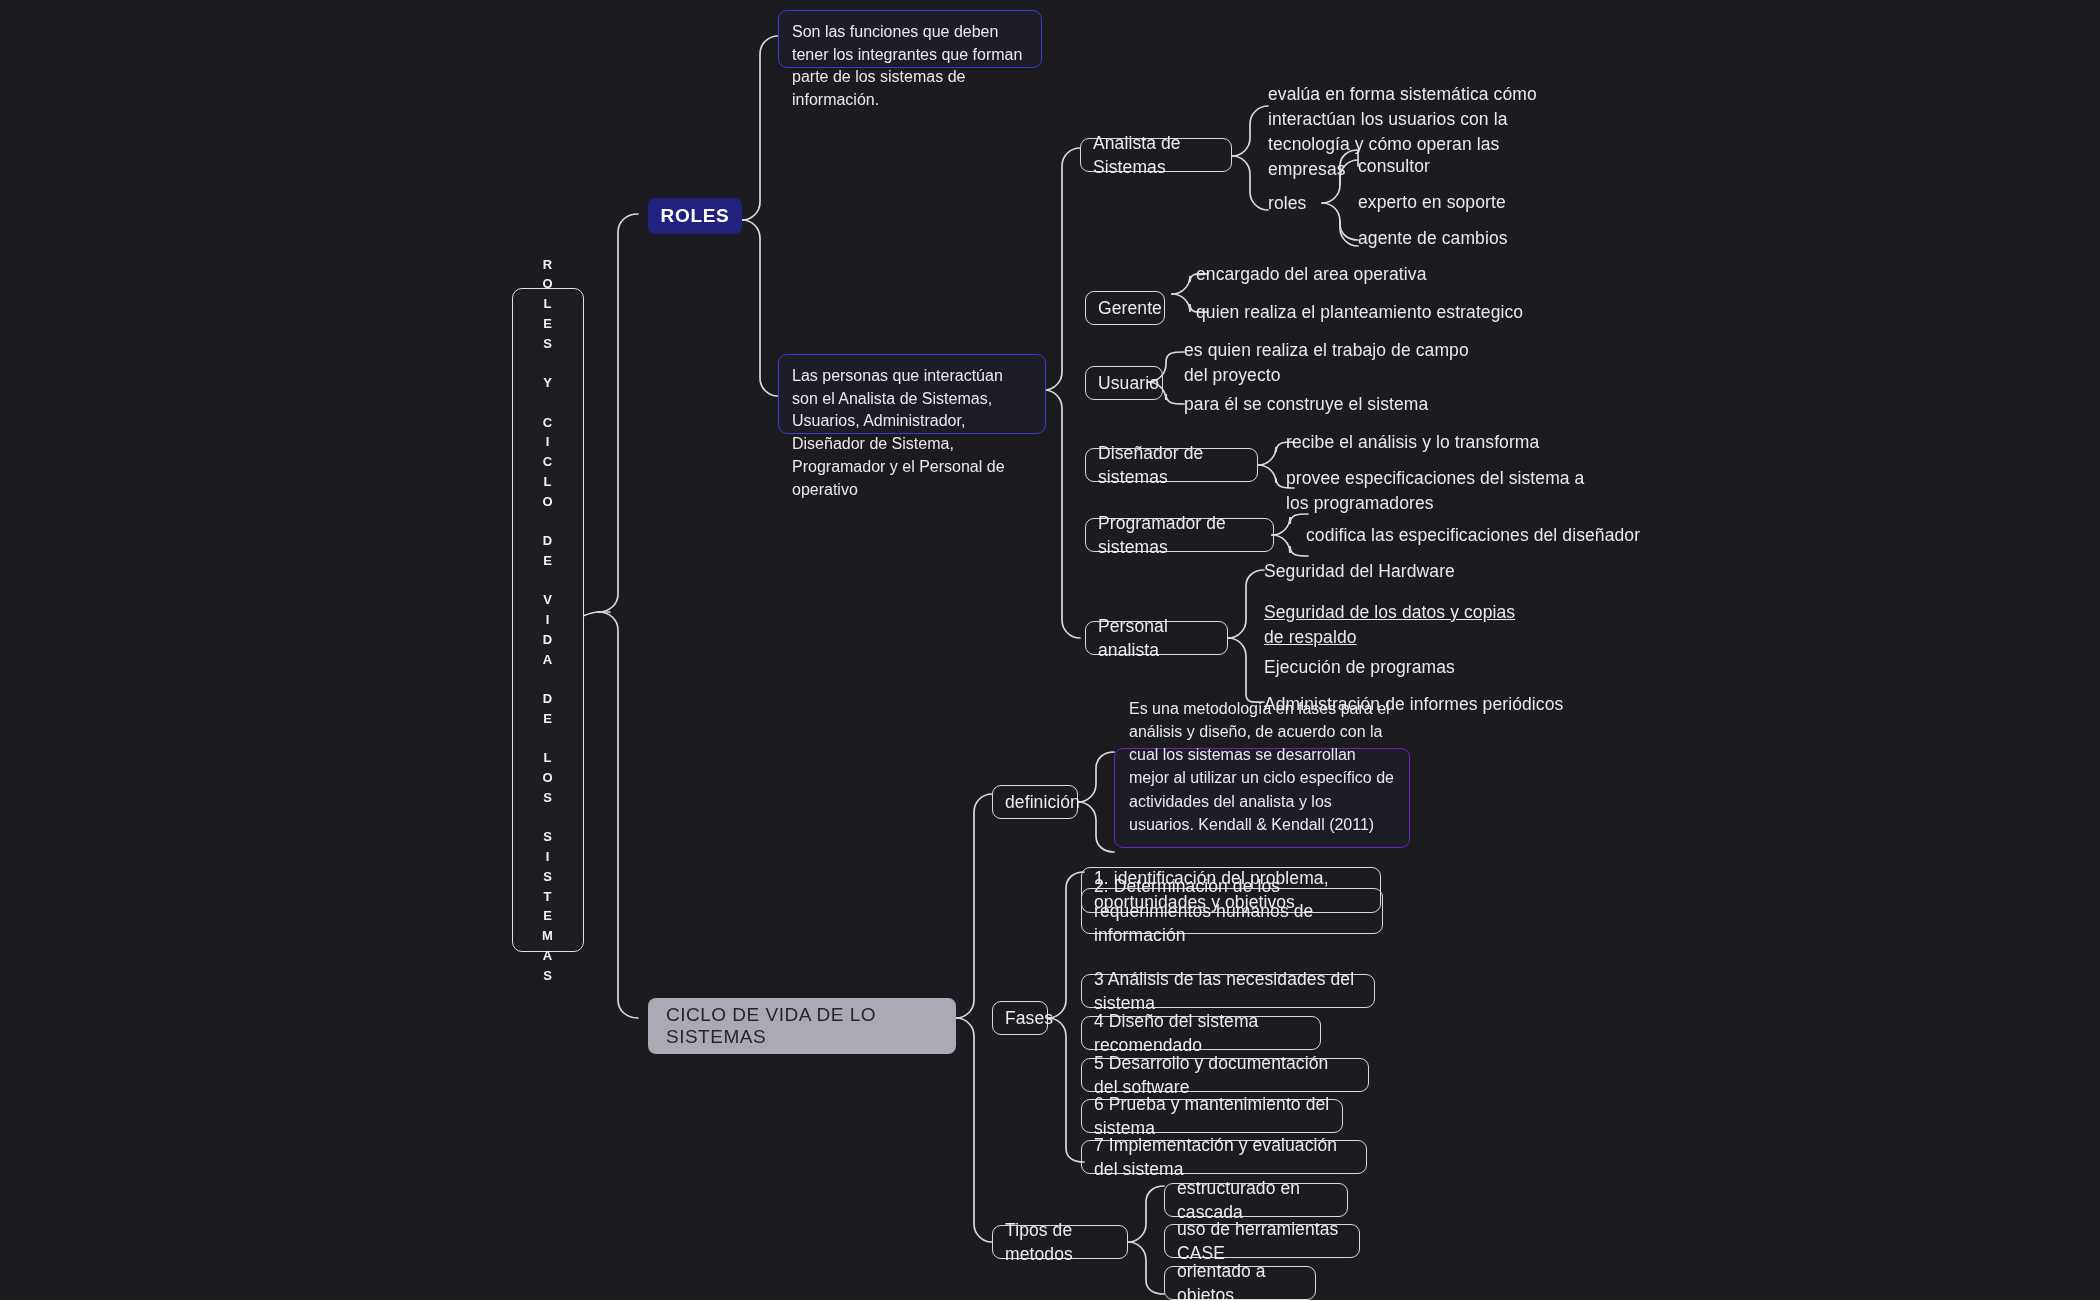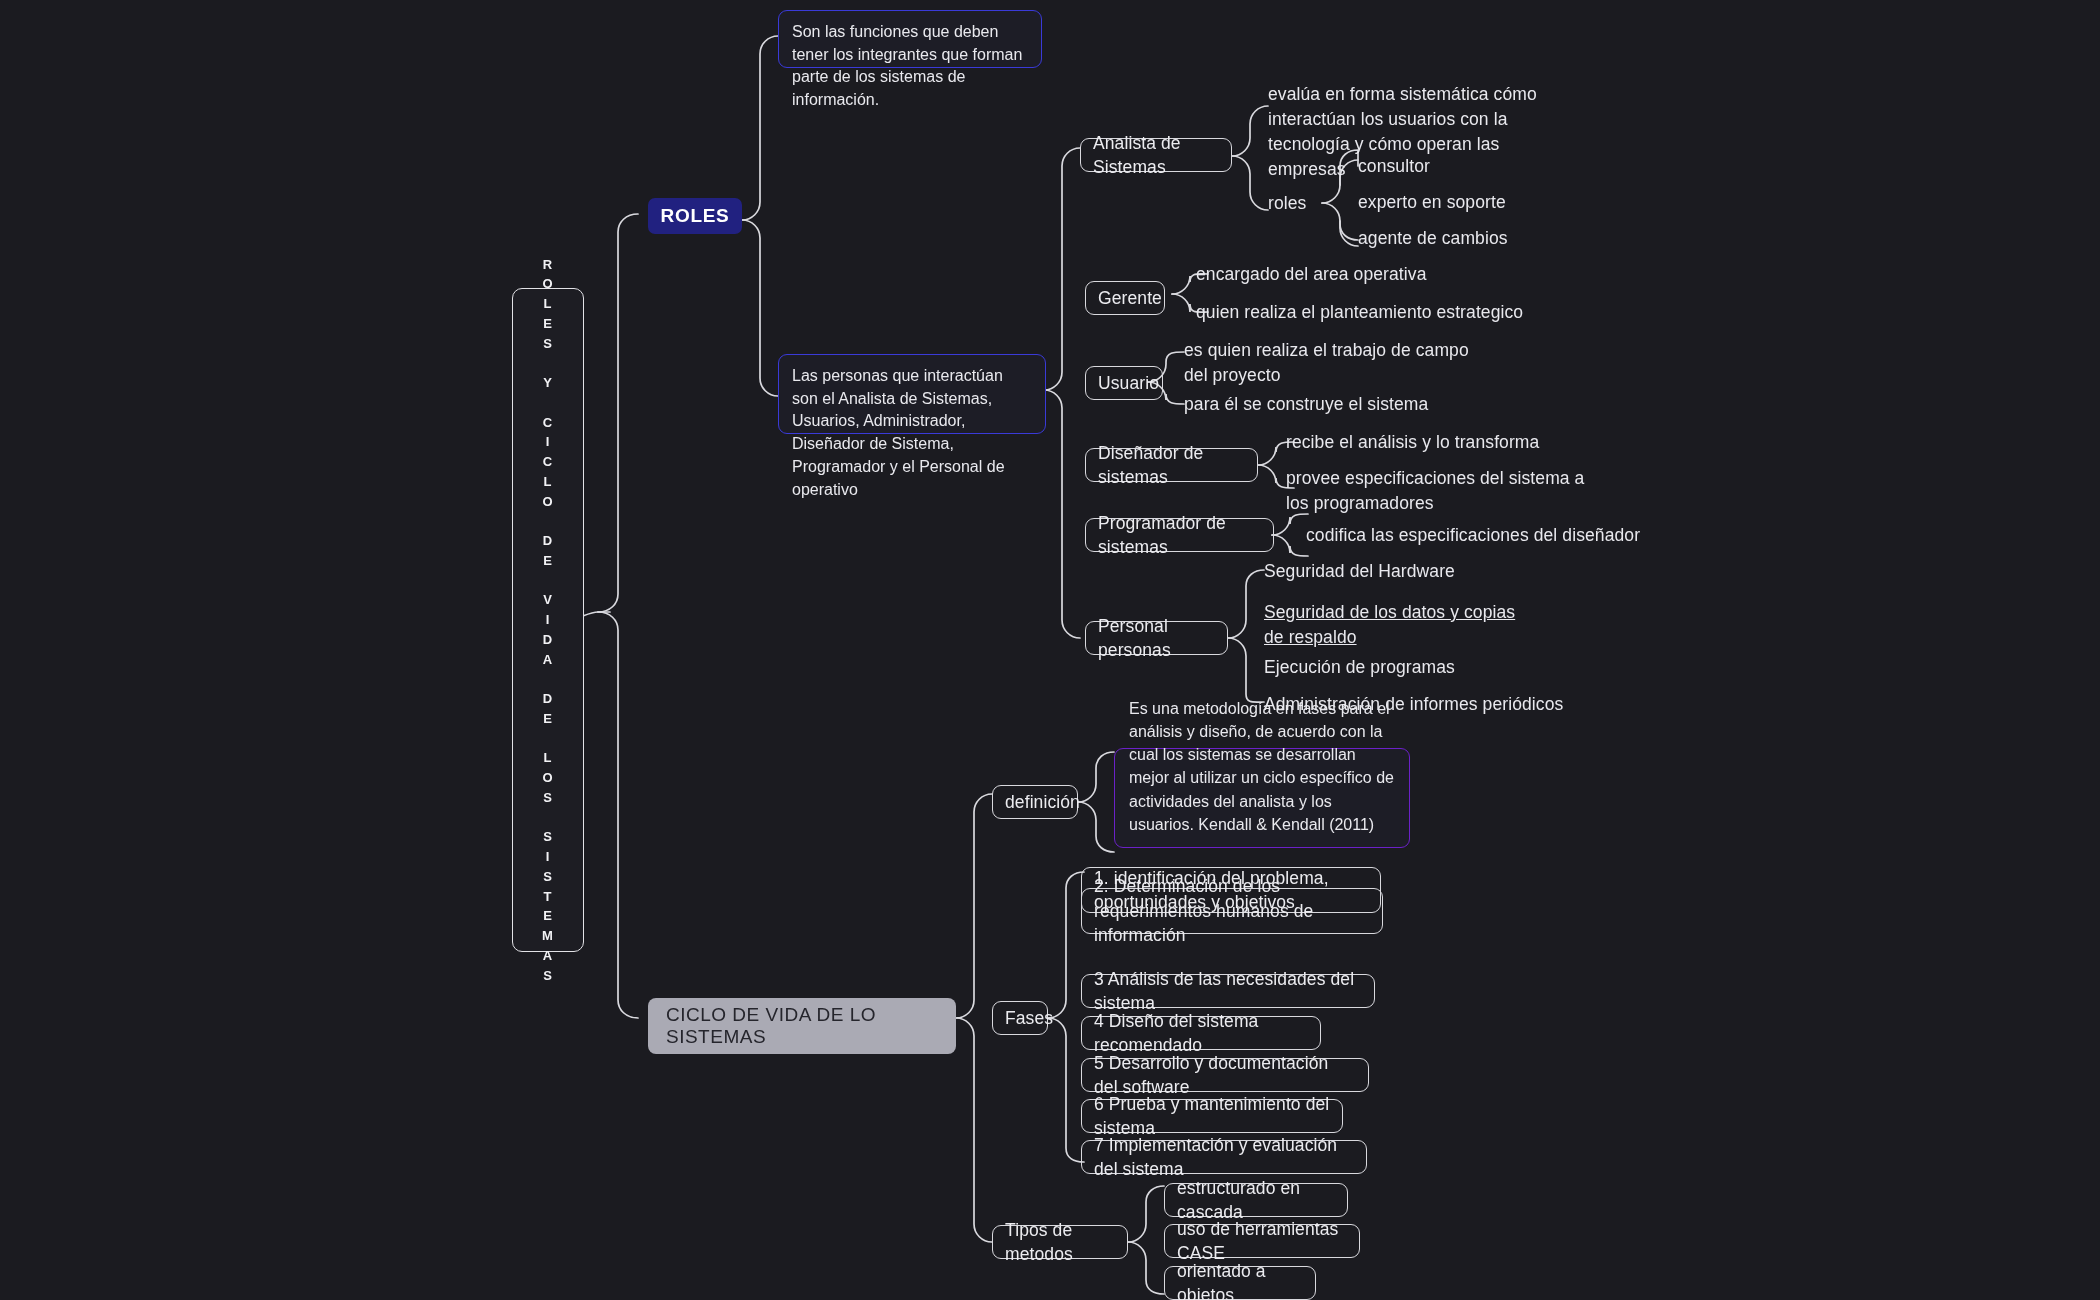--- a/index.html
+++ b/index.html
@@ -242,21 +242,21 @@
   <div class="node txt" style="left:1358px; top:154px; width:200px; height:24px;">
     <span>consultor</span>
   </div>
   <div class="node txt" style="left:1358px; top:190px; width:220px; height:24px;">
     <span>experto en soporte</span>
   </div>
   <div class="node txt" style="left:1358px; top:226px; width:220px; height:24px;">
     <span>agente de cambios</span>
   </div>
 
-  <div class="node box" style="left:1085px; top:281px; width:80px; height:34px;">
+  <div class="node box" style="left:1085px; top:291px; width:80px; height:34px;">
     <span>Gerente</span>
   </div>
   <div class="node txt" style="left:1196px; top:262px; width:330px; height:24px;">
     <span>encargado del area operativa</span>
   </div>
   <div class="node txt" style="left:1196px; top:300px; width:340px; height:24px;">
     <span>quien realiza el planteamiento estrategico</span>
   </div>
 
   <div class="node box" style="left:1085px; top:366px; width:78px; height:34px;">
@@ -280,21 +280,21 @@
   </div>
 
   <div class="node box" style="left:1085px; top:518px; width:189px; height:34px;">
     <span>Programador de sistemas</span>
   </div>
   <div class="node txt" style="left:1306px; top:523px; width:380px; height:24px;">
     <span>codifica las especificaciones del diseñador</span>
   </div>
 
   <div class="node box" style="left:1085px; top:621px; width:143px; height:34px;">
-    <span>Personal personas</span>
+    <span>Personal analista</span>
   </div>
   <div class="node txt" style="left:1264px; top:559px; width:320px; height:24px;">
     <span>Seguridad del Hardware</span>
   </div>
   <div class="node txt" style="left:1264px; top:600px; width:260px; height:48px; align-items:flex-start;text-decoration:underline;">
     <span>Seguridad de los datos y copias de respaldo</span>
   </div>
   <div class="node txt" style="left:1264px; top:655px; width:300px; height:24px;">
     <span>Ejecución de programas</span>
   </div>

